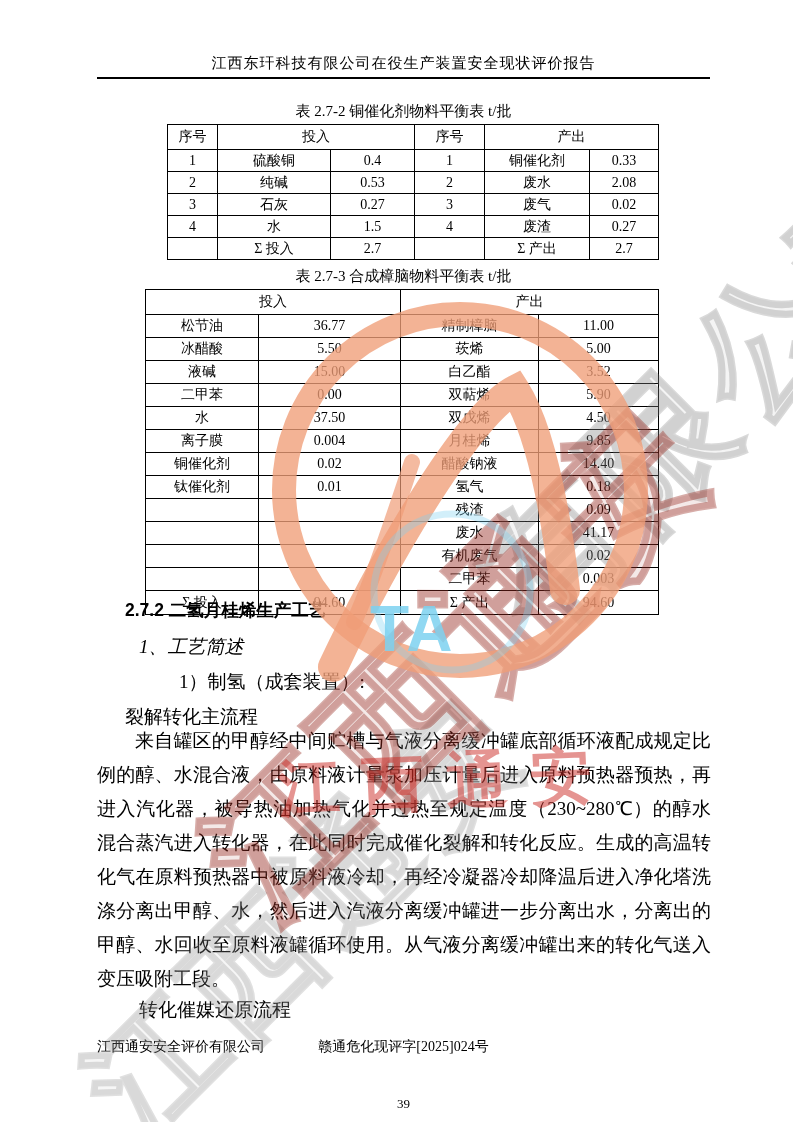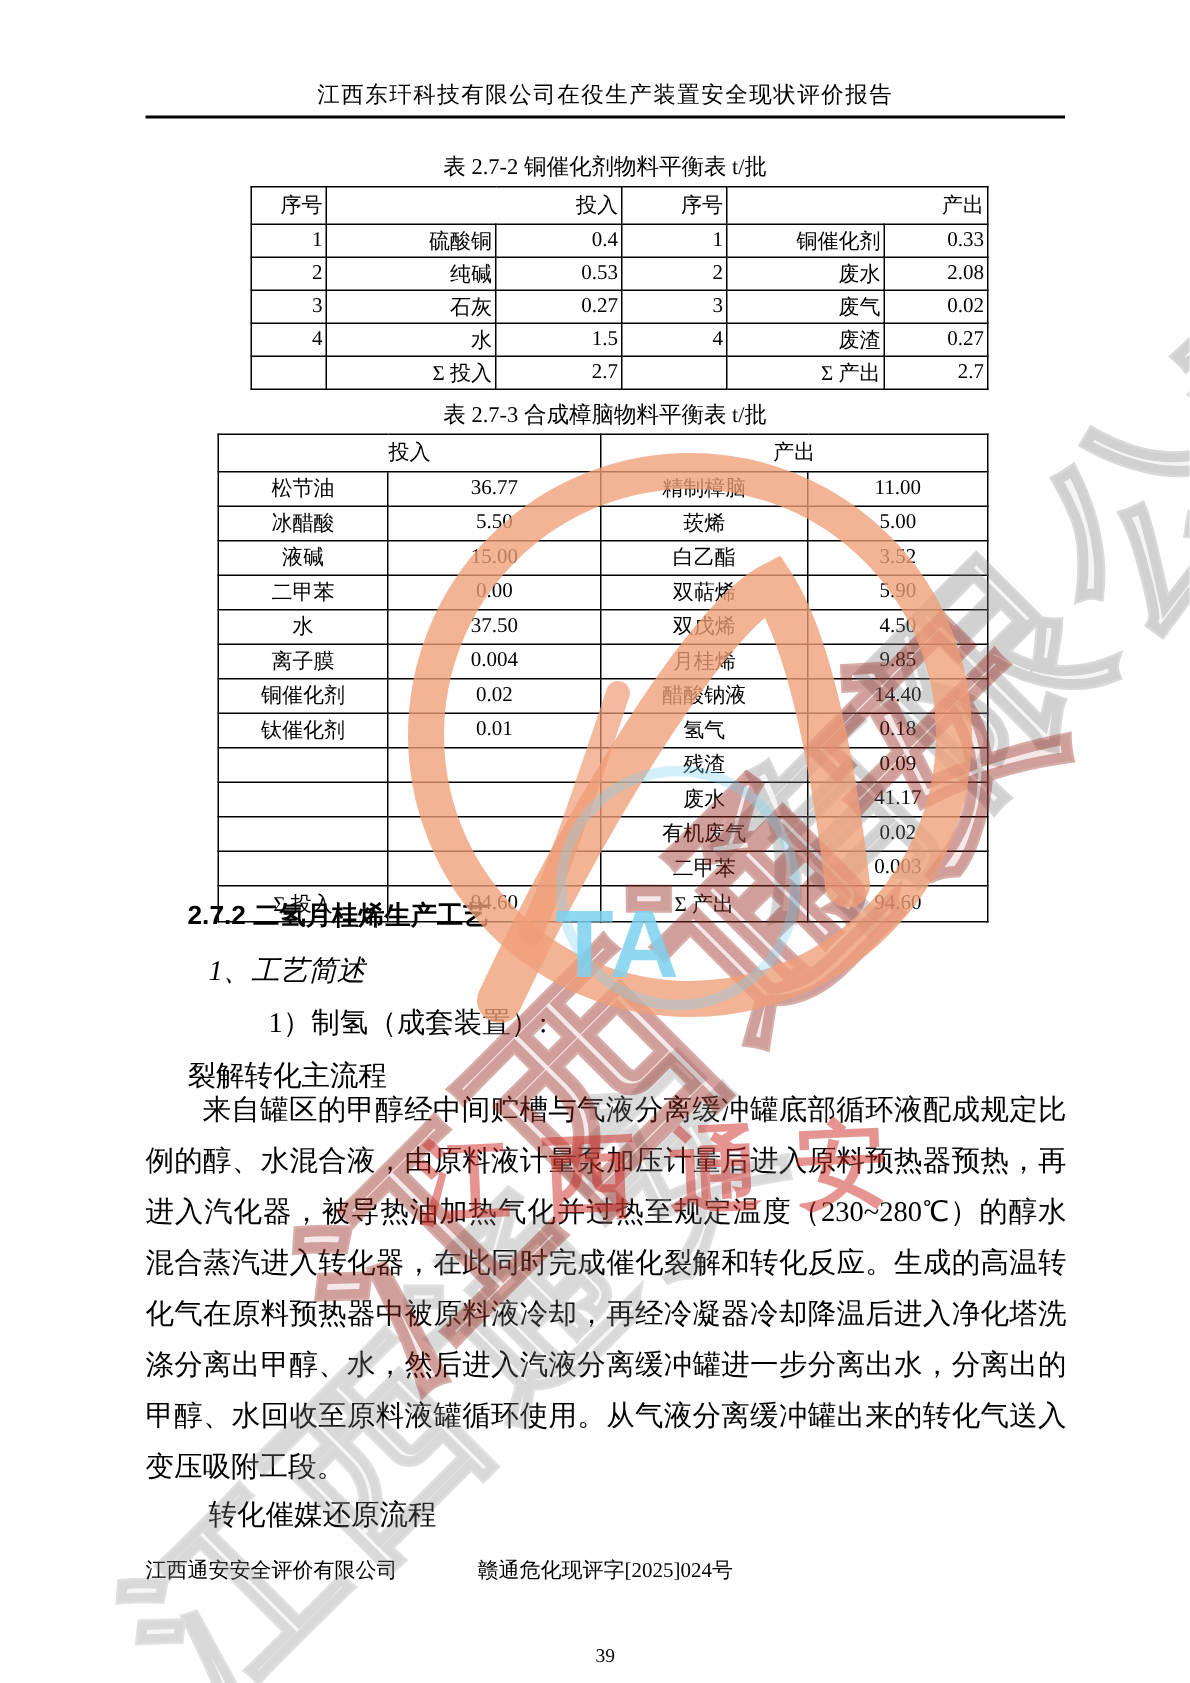--- a/index.html
+++ b/index.html
@@ -15,21 +15,21 @@
 
   
   .tbl-title{left:97px;width:613px;text-align:center;font-size:15px;}
   .t1-title{top:102px;}
   .t2-title{top:267px;}
 
   
   table{border-collapse:collapse;table-layout:fixed;font-size:14px;}
   td,th{border:1px solid #000;text-align:center;padding:0 2px;font-weight:normal;overflow:hidden;white-space:nowrap;}
   .t1{top:124px;left:167px;width:491px;}
-  .t1 td,.t1 th{height:21px;text-align:right;}
+  .t1 td,.t1 th{height:21px;}
   .t1 th{height:24px;}
   .t2{top:289px;left:145px;width:513px;}
   .t2 td{height:22px;}
   .t2 th{height:24px;}
   .t2 .sum td{height:23px;}
 
   
   .sec-heading{top:598px;left:97px;font-family:"Liberation Sans", sans-serif;font-weight:bold;font-size:17.5px;margin-left:28px;}
   .body-line{font-size:19px;}
   .line-1{top:634px;left:139px;font-style:italic;}

